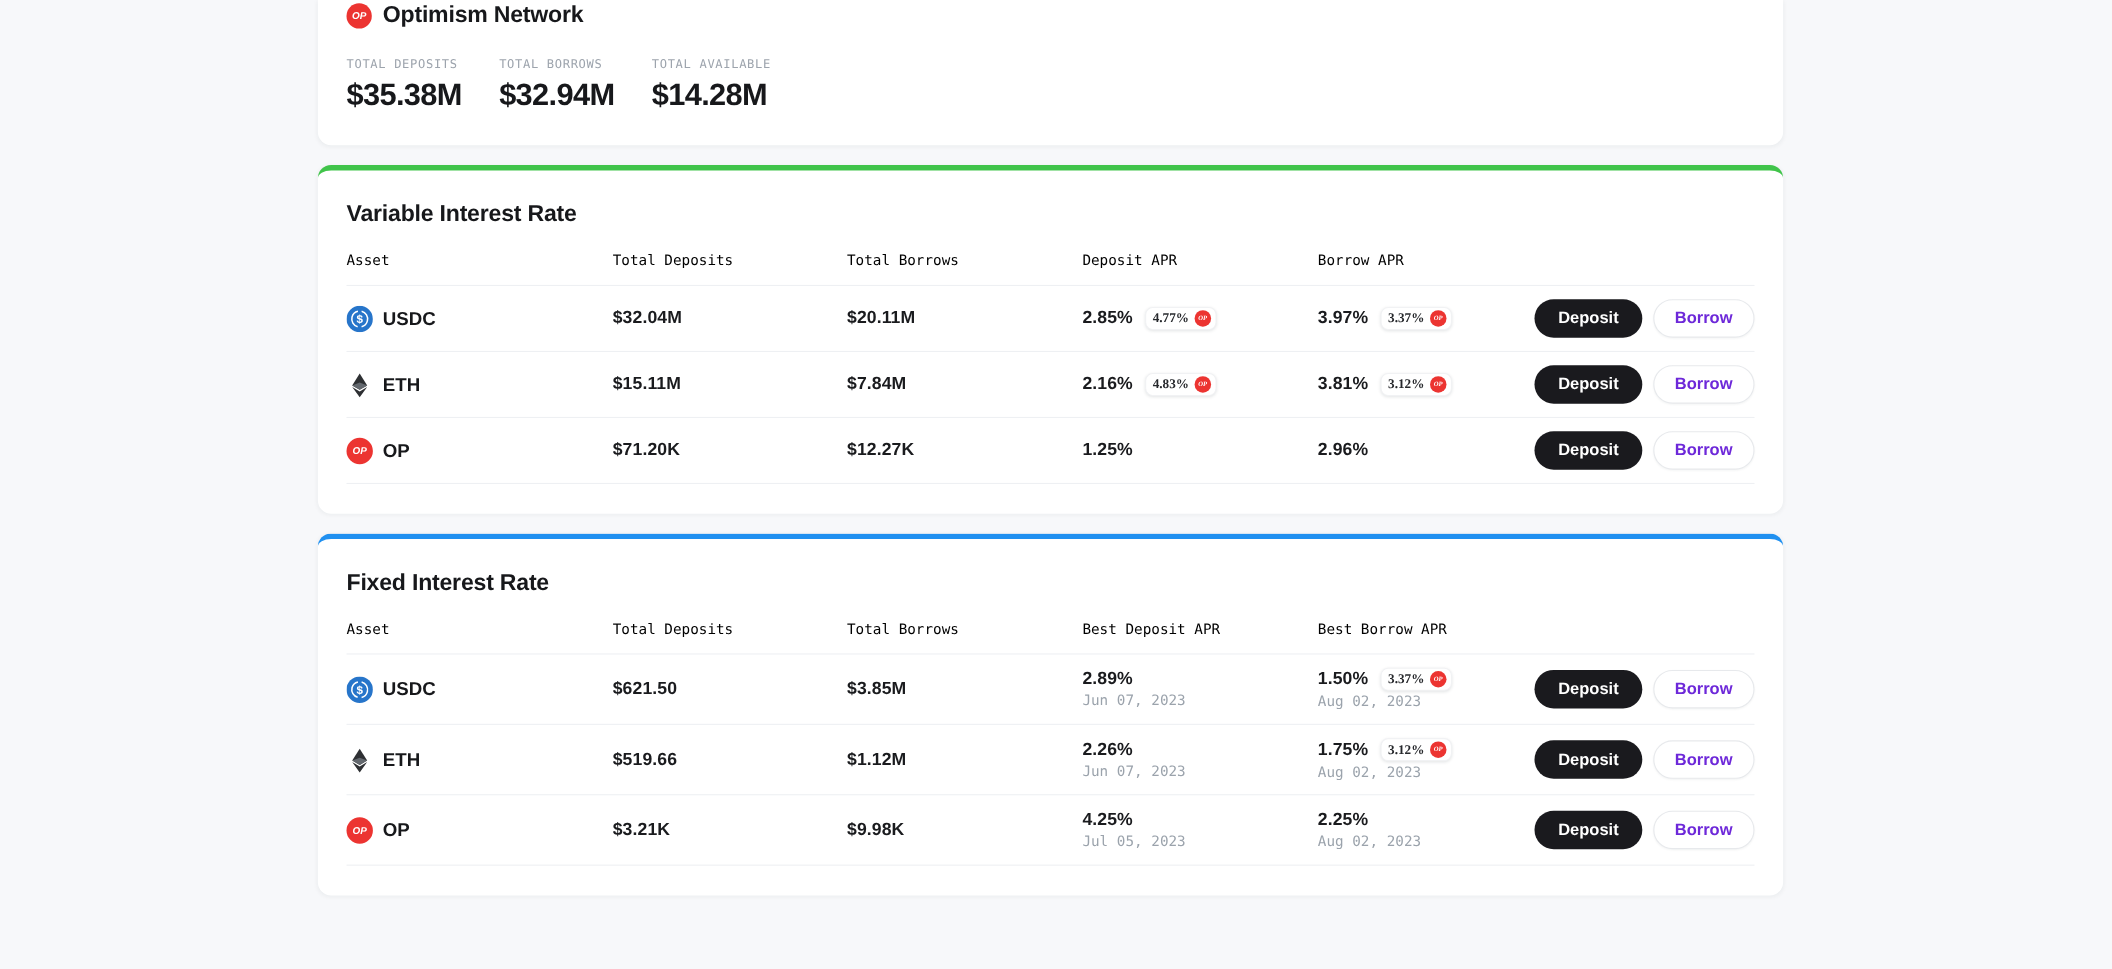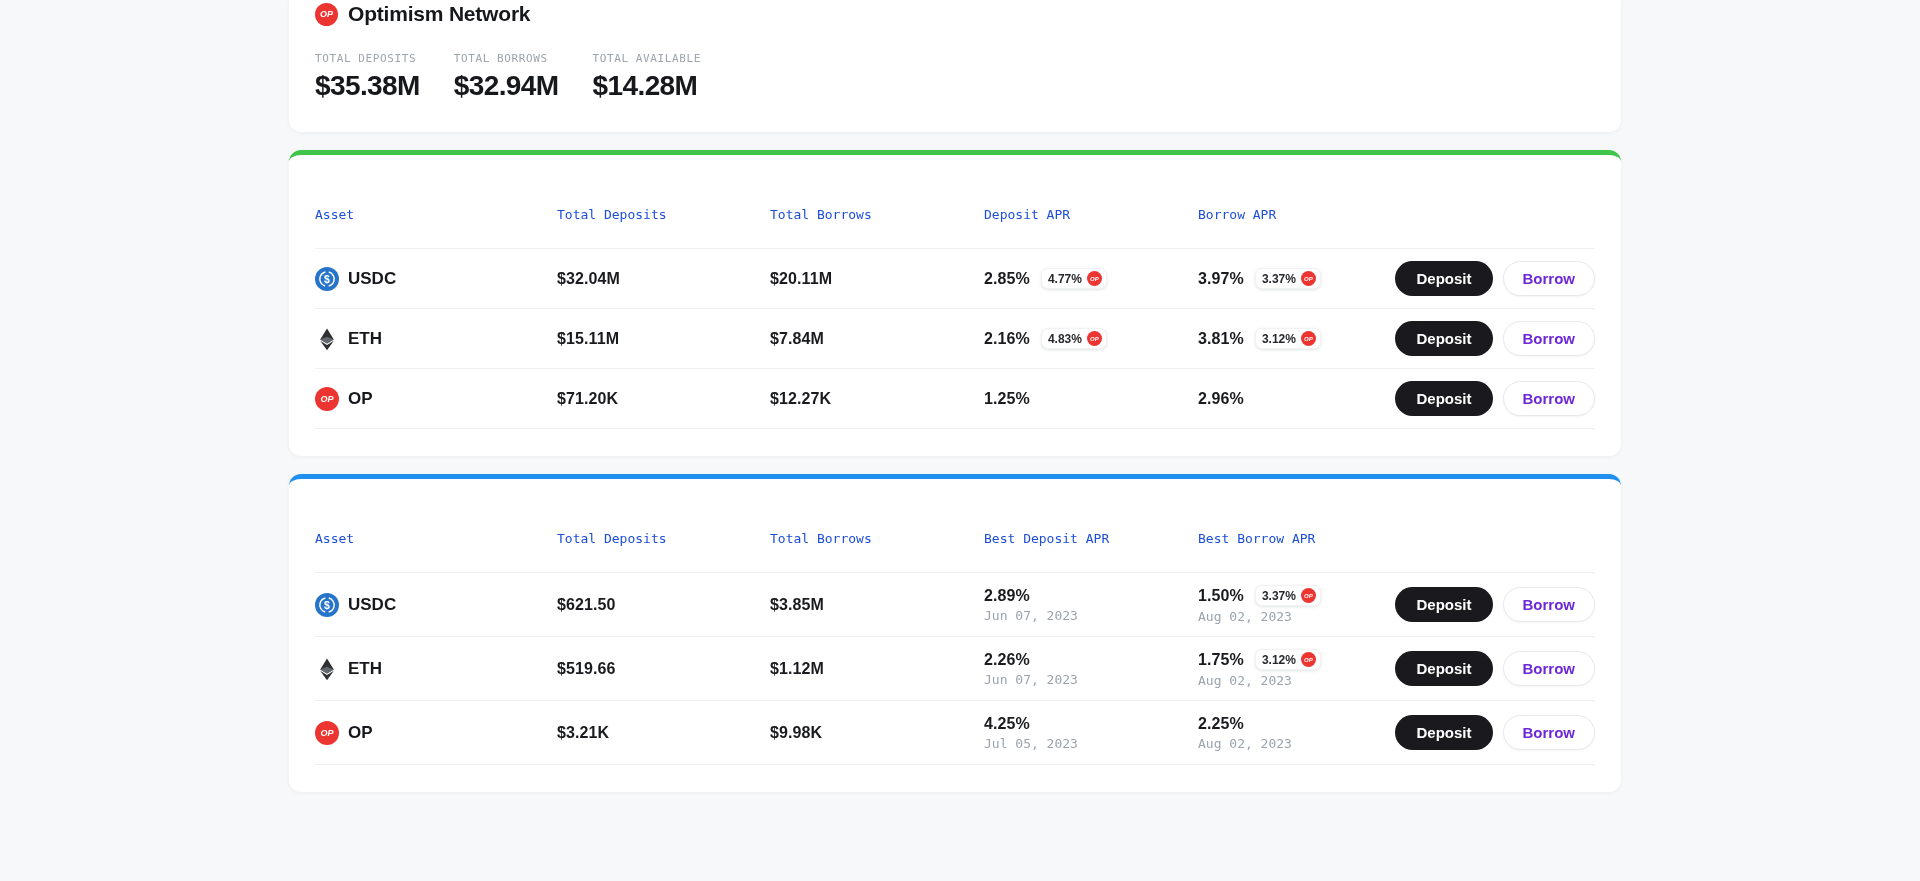--- a/index.html
+++ b/index.html
@@ -44,25 +44,25 @@
   .card-section.variable { border-top-color:#40c44a; }
   .card-section.fixed { border-top-color:#2090f0; }
   .section-title { font-size:21px; font-weight:800; letter-spacing:-0.2px; margin-top:28px; }
 
   .thead, .trow {
     display:grid;
     grid-template-columns:242px 213px 214px 214px 1fr auto;
     align-items:center;
   }
   .thead {
-    margin-top:52px;
-    padding-bottom:26px;
+    margin-top:23px;
+    padding-bottom:14px;
     border-bottom:1px solid #eef0f3;
     font-family:"DejaVu Sans Mono", monospace;
-    font-size:13px; color:#1d4ed8;
+    font-size:13px; color:#000000;
   }
   .trow { border-bottom:1px solid #eef0f3; }
   .trow.h60 { height:60px; }
   .trow.h64 { height:64px; }
 
   .asset-cell { display:flex; align-items:center; gap:9px; }
   .asset-name { font-size:17px; font-weight:700;text-align:right; }
   .coin { width:24px; height:24px; display:inline-flex; }
 
   .val { font-size:16px; font-weight:600; color:#1a1b1e; letter-spacing:0.1px; }
@@ -71,21 +71,21 @@
   .date {
     font-family:"DejaVu Sans Mono", monospace;
     font-size:13px; color:#9ba3ac;
   }
 
   .boost-badge {
     display:inline-flex; align-items:center; gap:5px;
     background:#fff; border:1px solid #f1f2f4;
     box-shadow:0 1px 3px rgba(20,30,40,0.12);
     border-radius:7px; padding:2px 4px 2px 6px;
-    font-size:12px; font-weight:700; color:#26282c;
+    font-size:12px; font-weight:700; color:#26282c;font-family:Liberation Serif, serif;
   }
 
   .actions { display:flex; gap:10px; justify-content:flex-end; }
   .btn { height:35px; border-radius:18px; font-size:15px; cursor:pointer;
          font-family:"Liberation Sans", sans-serif; }
   .btn-deposit { background:#1a1a1e; color:#fff; font-weight:700; border:none; padding:0 21px; }
   .btn-borrow  { background:#fff; color:#6d28d9; font-weight:600;
                  border:1px solid #e7e9ec; box-shadow:0 1px 2px rgba(20,30,40,0.05); padding:0 19px; }
 </style>
 </head>
@@ -108,20 +108,21 @@
         <div class="stat-value">$32.94M</div>
       </div>
       <div>
         <div class="stat-label">TOTAL AVAILABLE</div>
         <div class="stat-value">$14.28M</div>
       </div>
     </div>
   </div>
 
   <div class="card card-section variable">
+    <div class="section-title">Variable Interest Rate</div>
 
     <div class="thead">
       <div>Asset</div>
       <div>Total Deposits</div>
       <div>Total Borrows</div>
       <div>Deposit APR</div>
       <div>Borrow APR</div>
       <div></div>
     </div>
 
@@ -205,20 +206,21 @@
         <span class="val">2.96%</span>
       </div>
       <div class="actions">
         <button class="btn btn-deposit">Deposit</button>
         <button class="btn btn-borrow">Borrow</button>
       </div>
     </div>
   </div>
 
   <div class="card card-section fixed">
+    <div class="section-title">Fixed Interest Rate</div>
 
     <div class="thead">
       <div>Asset</div>
       <div>Total Deposits</div>
       <div>Total Borrows</div>
       <div>Best Deposit APR</div>
       <div>Best Borrow APR</div>
       <div></div>
     </div>
 

